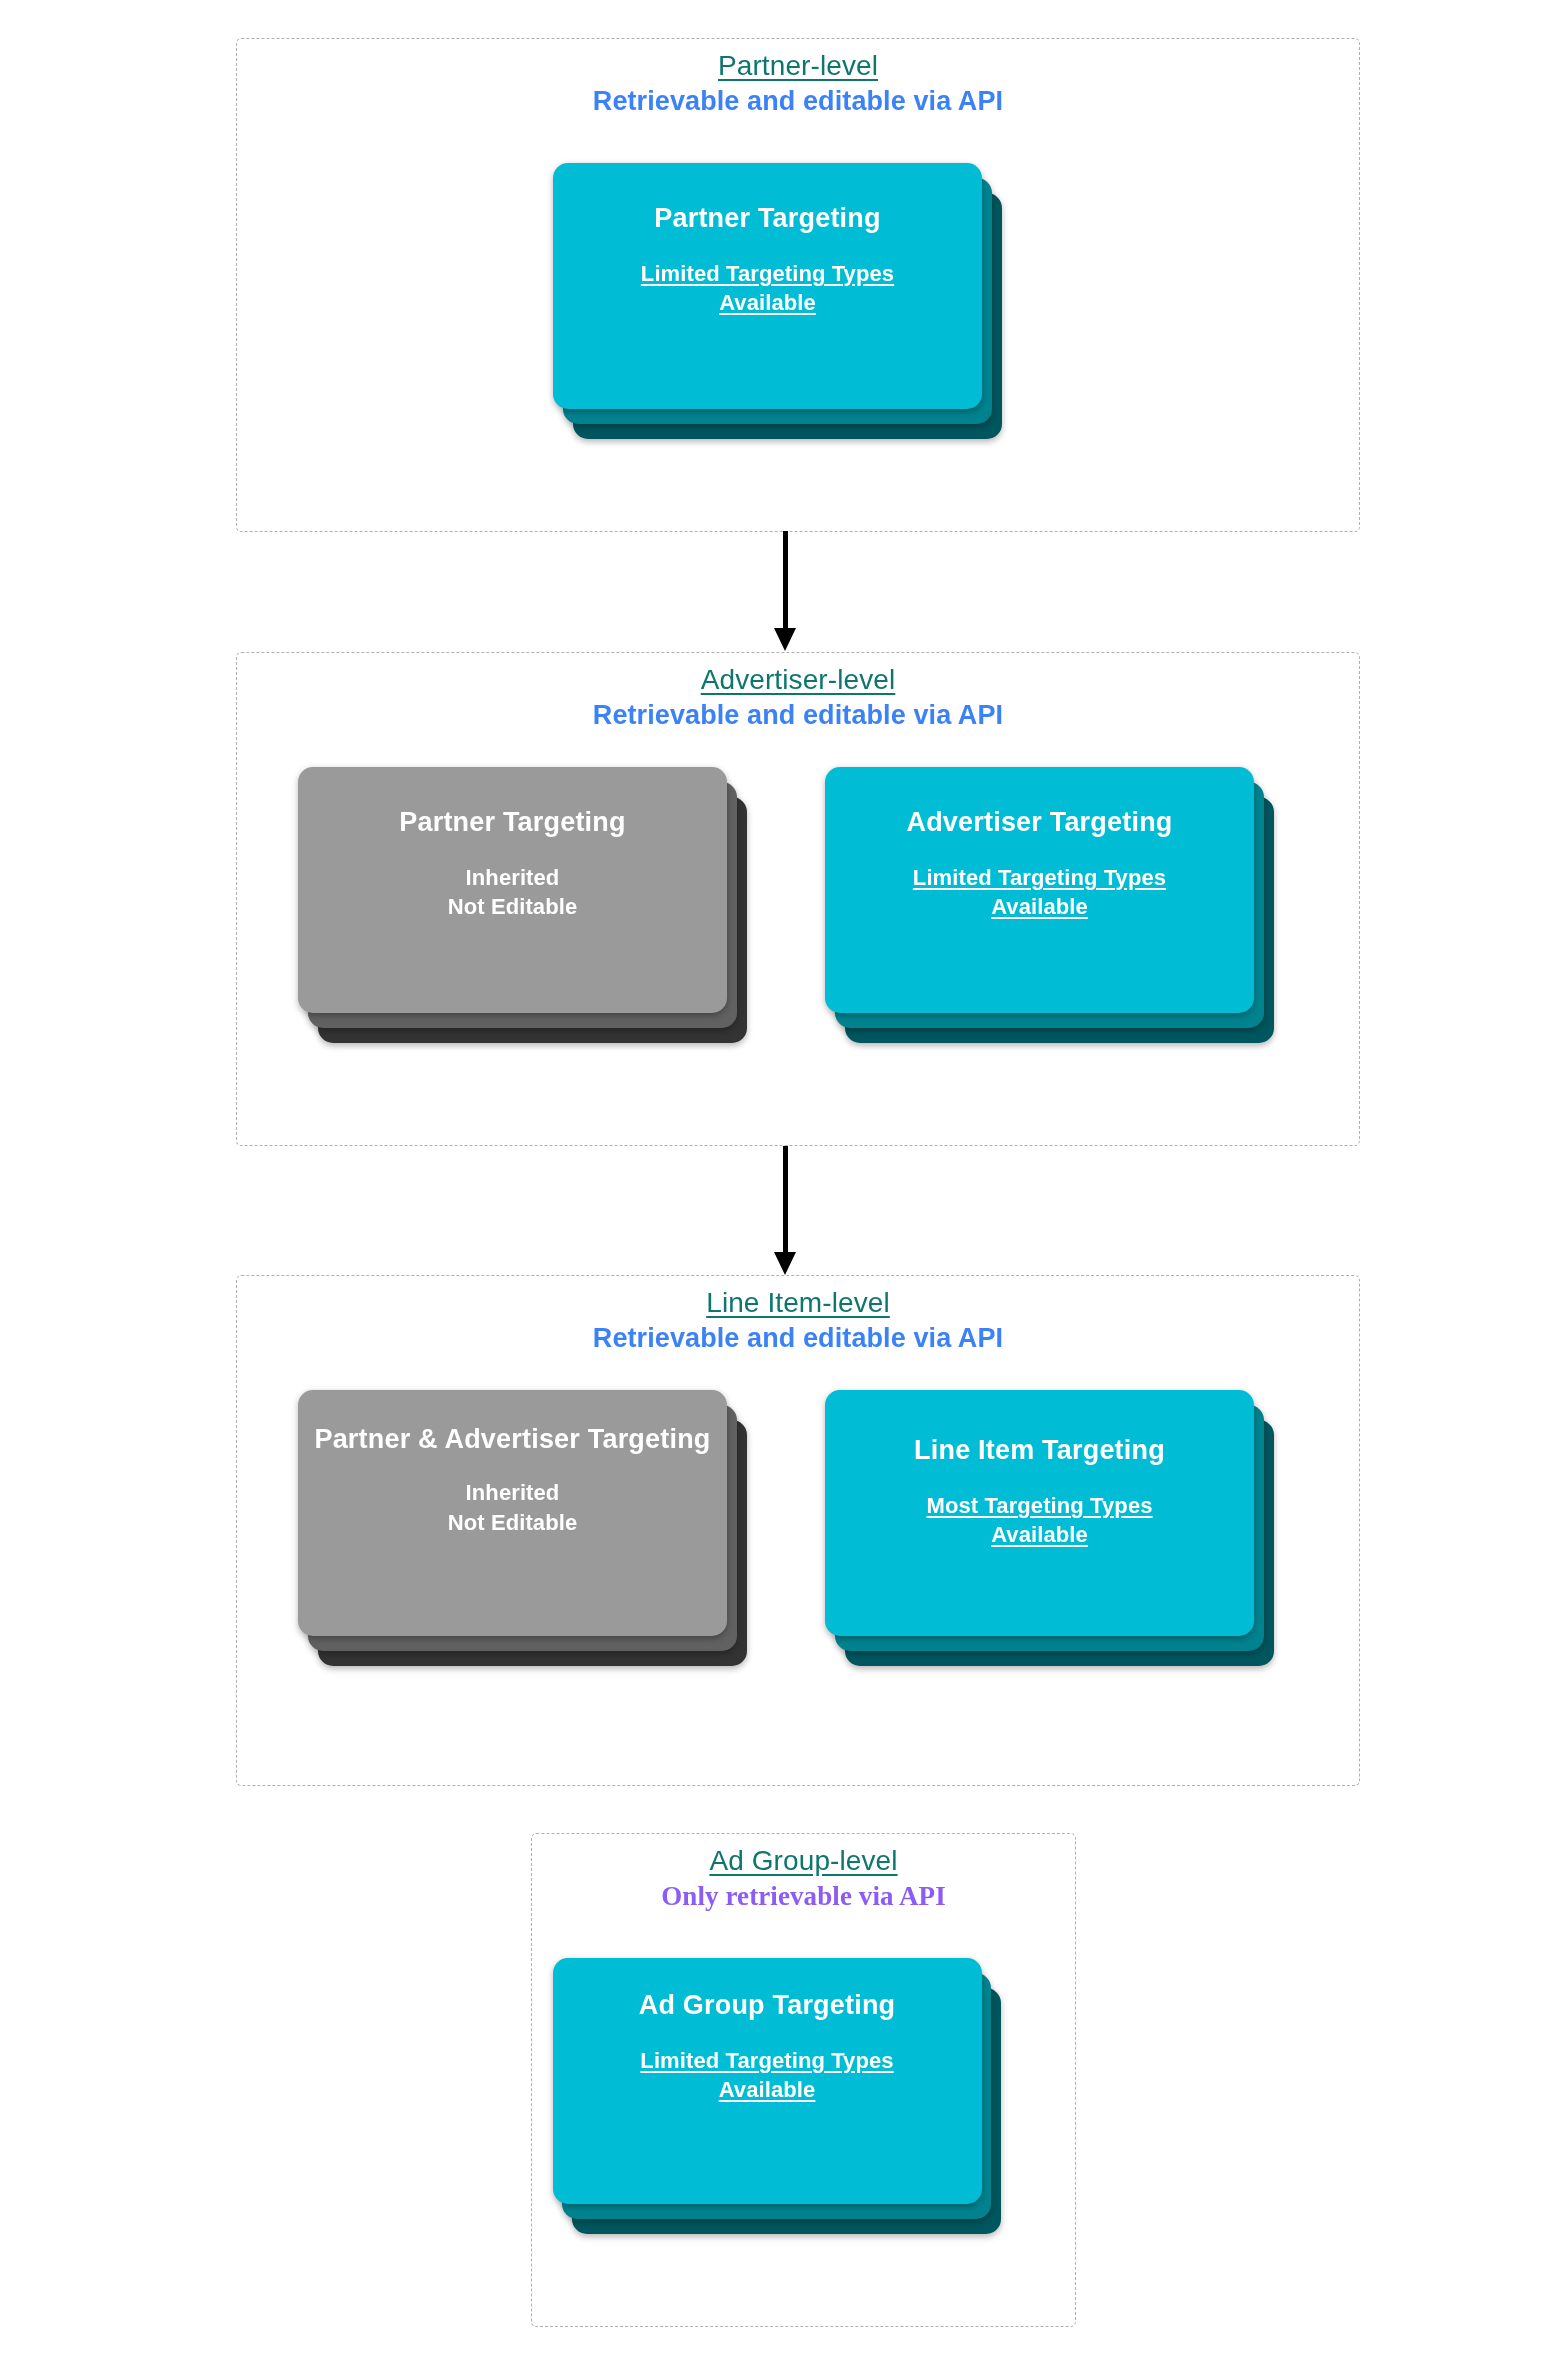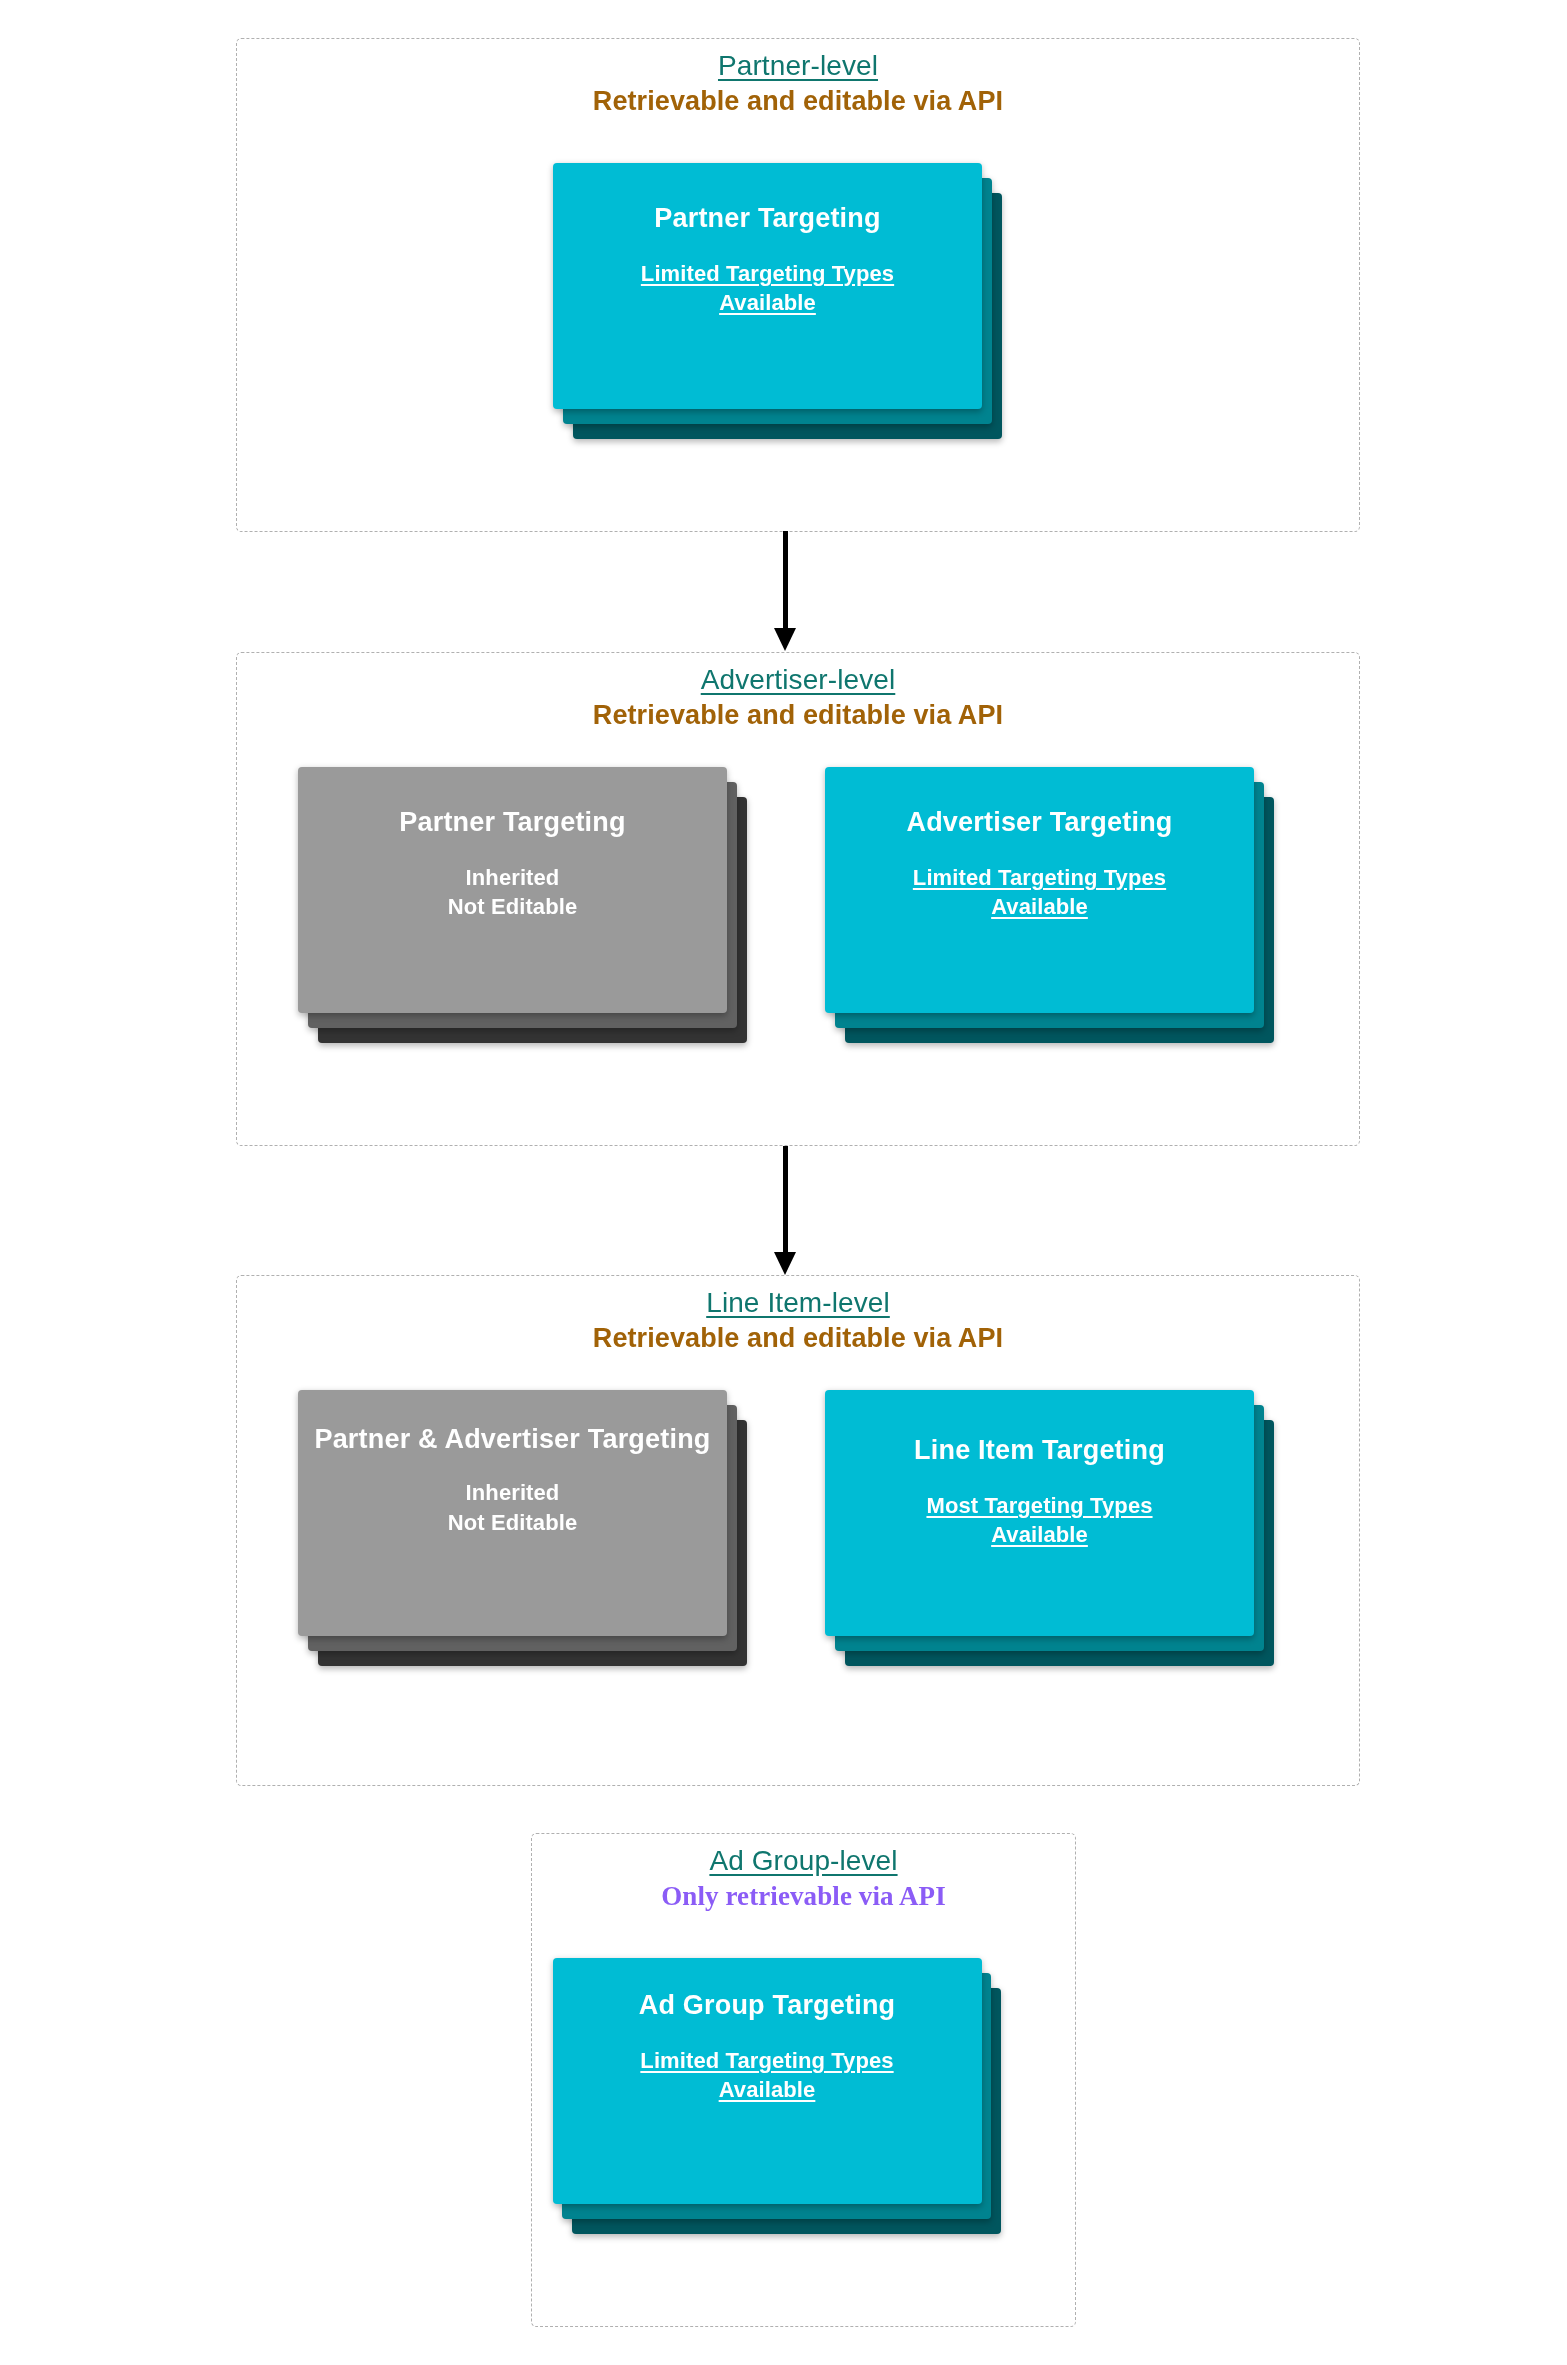--- a/index.html
+++ b/index.html
@@ -42,32 +42,32 @@
     text-decoration: underline;
     text-underline-offset: 3.6px;
     font-weight: 400;
     letter-spacing: 0.1px;
   }
   .level-sub {
     display: block;
     font-size: 27px;
     line-height: 1.28;
     font-weight: bold;
-    color: #a16207;
+    color: #3b82f6;
     letter-spacing: 0.1px;
   }
   .level-sub.alert { color: #8b5cf6; font-family: Liberation Serif, serif; }
 
   
   .stack {
     position: absolute;
   }
   .stack .layer {
     position: absolute;
-    border-radius: 4px;
+    border-radius: 15px;
   }
   .stack .layer.back2 {
     left: 19.6px;  top: 30px;
     right: -19.6px; bottom: -30px;
     box-shadow: 0 2.7px 6.3px rgba(0,0,0,0.28);
   }
   .stack .layer.back1 {
     left: 9.8px;  top: 15px;
     right: -9.8px; bottom: -15px;
     box-shadow: 0 2.7px 6.3px rgba(0,0,0,0.28);

